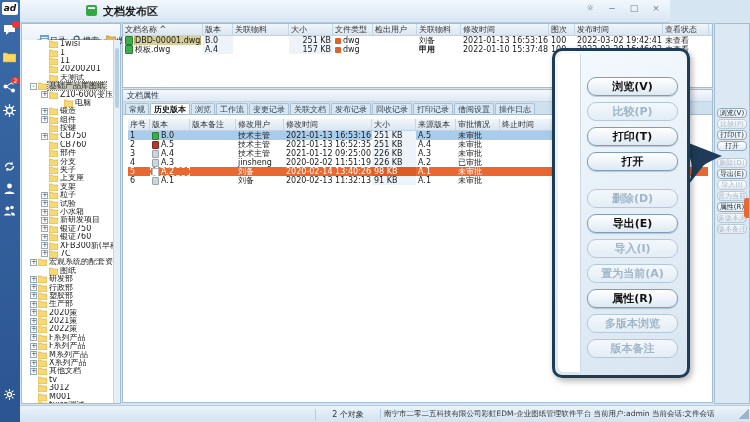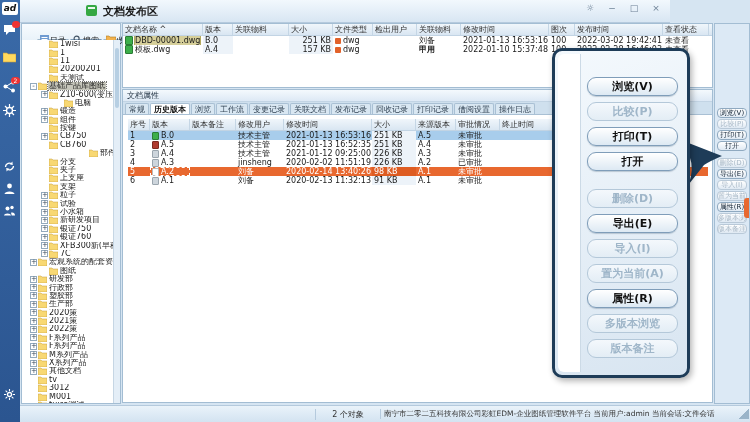--- a/index.html
+++ b/index.html
@@ -286,21 +286,21 @@
           </svg></span>
         <span class="tlbl">CB750</span>
       </div>
       <div class="trow" style="padding-left: 19px;">
         <span class="expsp"></span>
         <span class="ticon"><svg width="9" height="8">
             <path d="M0 1h3l1 1h5v6H0z" fill="#f8d873" stroke="#c79f3f" stroke-width=".5"></path>
           </svg></span>
         <span class="tlbl">CB760</span>
       </div>
-      <div class="trow" style="padding-left: 19px; margin-left: 40px;">
+      <div class="trow" style="padding-left: 19px;">
         <span class="expsp"></span>
         <span class="ticon"><svg width="9" height="8">
             <path d="M0 1h3l1 1h5v6H0z" fill="#f8d873" stroke="#c79f3f" stroke-width=".5"></path>
           </svg></span>
         <span class="tlbl">部件</span>
       </div>
       <div class="trow" style="padding-left: 19px;">
         <span class="expsp"></span>
         <span class="ticon"><svg width="9" height="8">
             <path d="M0 1h3l1 1h5v6H0z" fill="#f8d873" stroke="#c79f3f" stroke-width=".5"></path>

